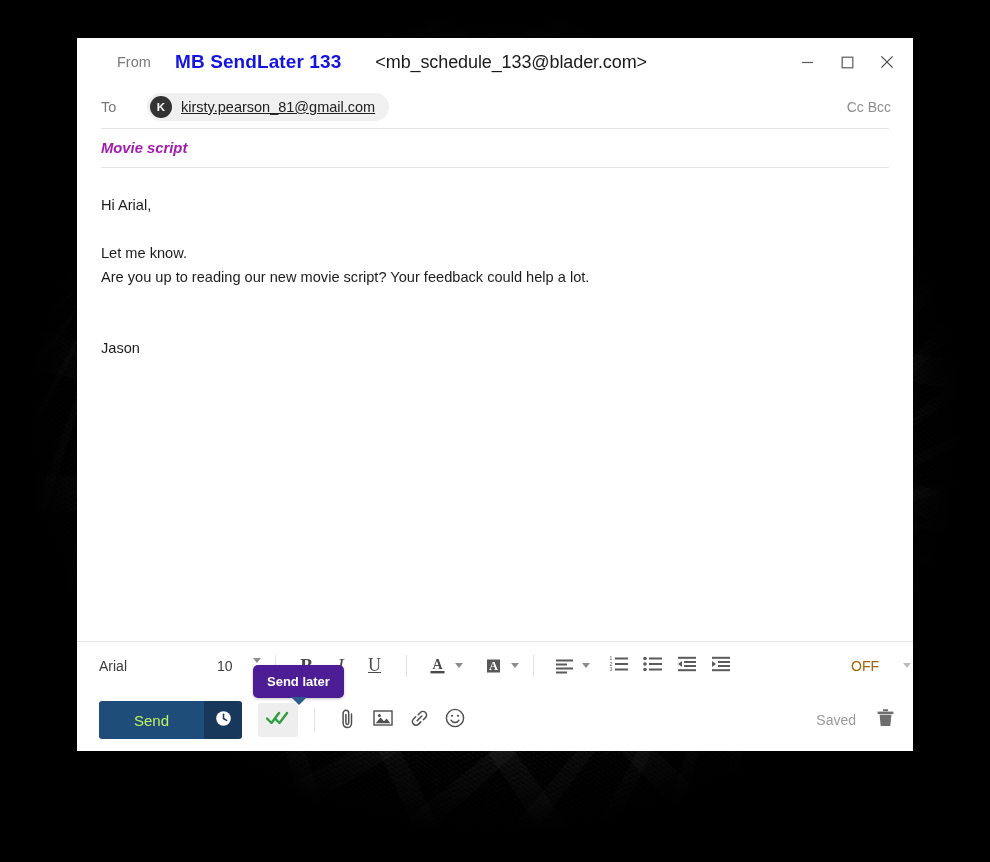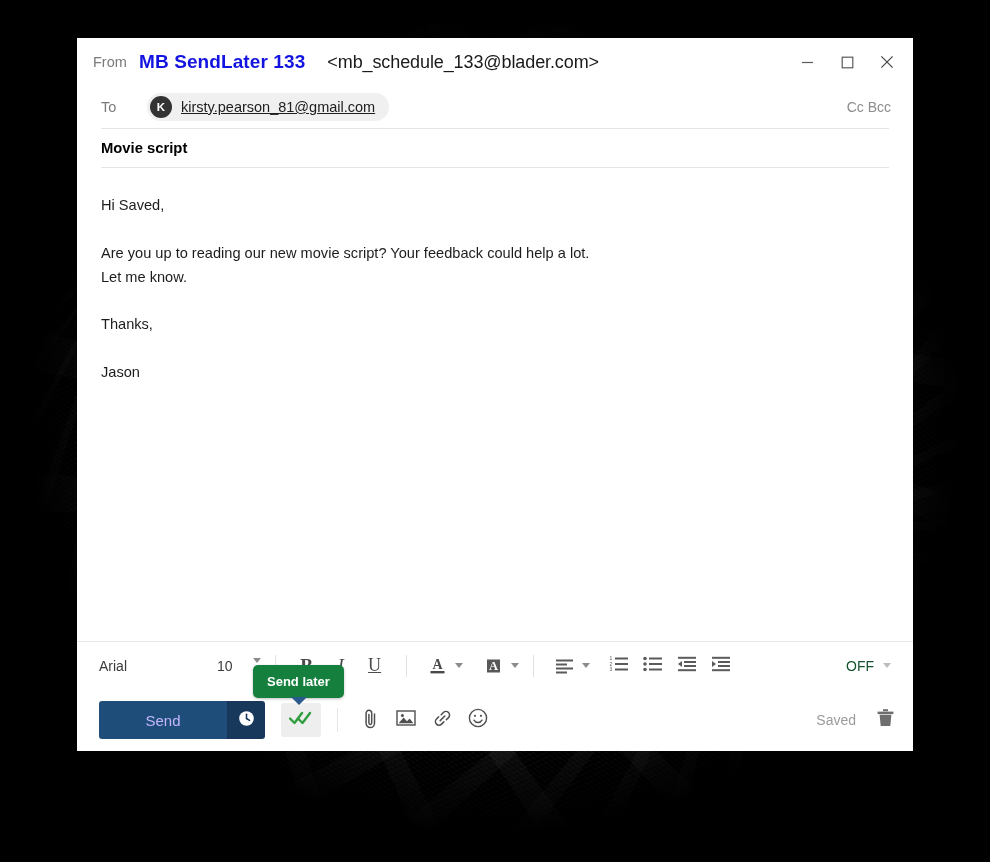--- a/index.html
+++ b/index.html
@@ -54,22 +54,23 @@
     width: 836px; height: 713px;
     background: #ffffff;
     box-shadow: 0 0 0 1px rgba(0,0,0,0.05);
     display: flex; flex-direction: column;
   }
 
   
   .row-from {
     height: 48px;
     display: flex; align-items: center;
-    padding: 0 22px 0 16px;
+    padding: 0 22px 0 40px;
     position: relative;
+    gap: 12px;
   }
   .lbl {
     color: #7a7a7a; font-size: 14.5px;
     width: 46px; flex: none;
   }
   .from-name {
     color: #1414e0; font-weight: bold; font-size: 19px;
     letter-spacing: .1px;
   }
   .from-addr {
@@ -115,42 +116,42 @@
     height: 1px; background: #e4e4e4;
     margin: 0 24px;
   }
 
   .row-subject {
     height: 38px;
     display: flex; align-items: center;
     padding: 0 24px;
   }
   .subject-text {
-    font-size: 14.8px; font-weight: bold; color: #000000;
+    font-size: 14.8px; font-weight: bold; color: #a21caf; font-style: italic;
   }
 
   
   .body-area {
     flex: 1 1 auto;
     padding: 26px 24px 0 24px;
     overflow: hidden;
   }
   .body-line {
     font-size: 14.6px; color: #1c1c1c;
     line-height: 23.8px;
     white-space: pre;
   }
   .body-gap { height: 24px; }
 
   
   .toolbar {
     height: 48px; flex: none;
     border-top: 1px solid #e6e6e6;
     display: flex; align-items: center;
-    padding: 0 22px 0 22px;
+    padding: 0 2px 0 22px;
     position: relative;
     color: #5b5b5b;
   }
   .font-name { font-size: 14px; color: #3a3a3a; width: 118px; }
   .font-size { font-size: 14px; color: #3a3a3a; display: flex; gap: 20px; }
   .caret {
     width: 0; height: 0;
     border-left: 4.5px solid transparent;
     border-right: 4.5px solid transparent;
     border-top: 5px solid #8c8c8c;
@@ -160,29 +161,29 @@
   .tb-btn {
     width: 30px; height: 30px;
     display: flex; align-items: center; justify-content: center;
     margin: 0 2px;
   }
   .bold-i { font-family: "Liberation Serif", serif; font-weight: bold; font-size: 19px; color: #4a4a4a; }
   .ital-i { font-family: "Liberation Serif", serif; font-style: italic; font-size: 19px; color: #4a4a4a; }
   .und-i  { font-family: "Liberation Serif", serif; font-size: 18px; color: #4a4a4a; text-decoration: underline; }
   .grp { display: flex; align-items: center; }
   .tb-right {
-    margin-left: auto; display: flex; align-items: center; gap: 9px;
-    color: #14532d; font-size: 14px;
+    margin-left: auto; display: flex; align-items: center; gap: 24px;
+    color: #a16207; font-size: 14px;
   }
 
   
   .tooltip {
     position: absolute;
     left: 176px; top: 23px;
-    background: #15803d;
+    background: #4c1d95;
     color: #ffffff;
     font-size: 13px; font-weight: bold;
     padding: 9px 14px;
     border-radius: 5px;
     white-space: nowrap;
     z-index: 40;
     box-shadow: 0 1px 3px rgba(0,0,0,.25);
   }
   .tooltip::after {
     content: "";
@@ -200,23 +201,23 @@
     display: flex; align-items: center;
     padding: 0 18px 0 22px;
     position: relative;
   }
   .send-group {
     display: flex; align-items: stretch;
     height: 38px; border-radius: 3px; overflow: hidden;
   }
   .send-main {
     background: #1f4d7a;
-    color: #c4b5fd; font-size: 15px;
-    display: flex; align-items: center; justify-content: center;
-    width: 128px;
+    color: #bef264; font-size: 15px;
+    display: flex; align-items: center; justify-content: center;
+    width: 105px;
   }
   .send-clock {
     background: #17375b;
     width: 38px;
     display: flex; align-items: center; justify-content: center;
   }
   .track-btn {
     width: 40px; height: 34px; margin-left: 16px;
     background: #eeeeee; border-radius: 3px;
     display: flex; align-items: center; justify-content: center;
@@ -278,26 +279,25 @@
 
   <div class="rule"></div>
 
   <div class="row-subject">
     <span class="subject-text">Movie script</span>
   </div>
 
   <div class="rule"></div>
 
   <div class="body-area">
-    <div class="body-line">Hi Saved,</div>
+    <div class="body-line">Hi Arial,</div>
     <div class="body-gap"></div>
+    <div class="body-line">Let me know.</div>
     <div class="body-line">Are you up to reading our new movie script? Your feedback could help a lot.</div>
-    <div class="body-line">Let me know.</div>
     <div class="body-gap"></div>
-    <div class="body-line">Thanks,</div>
     <div class="body-gap"></div>
     <div class="body-line">Jason</div>
   </div>
 
   <div class="toolbar">
     <span class="font-name">Arial</span>
 
     <span class="font-size">
       <span>10</span>
       <span class="caret"></span>

